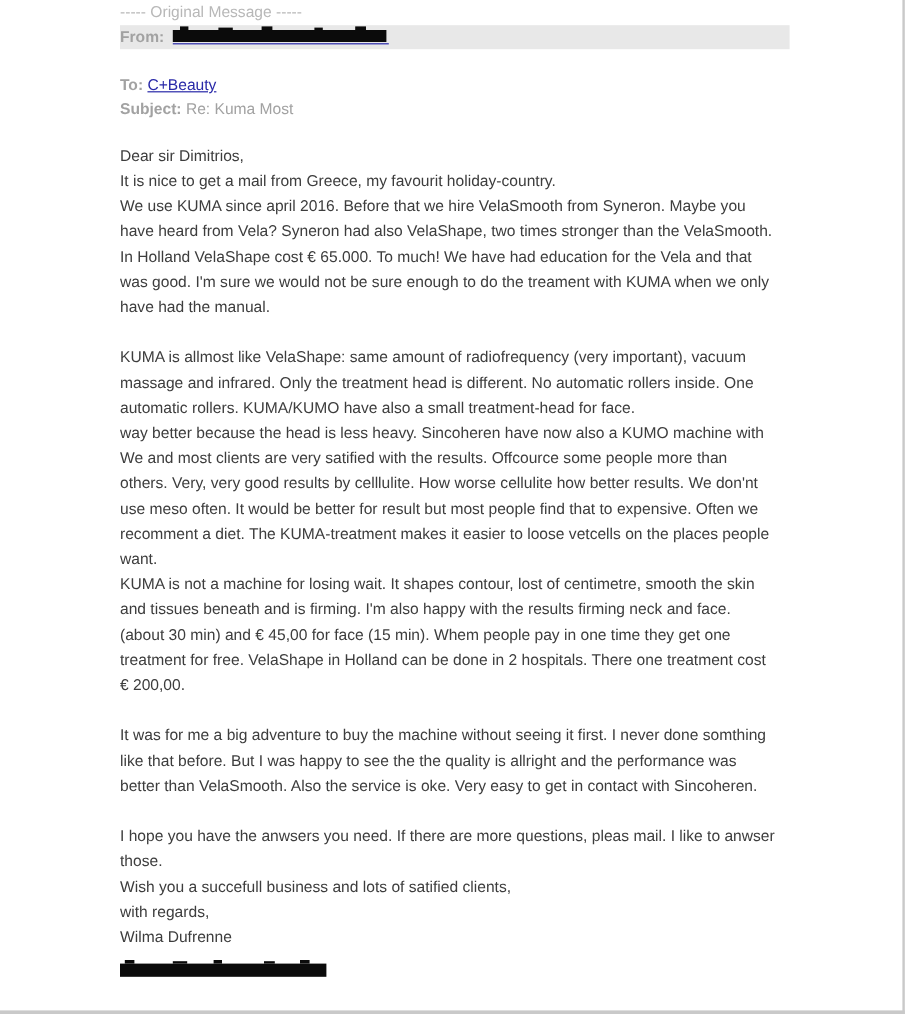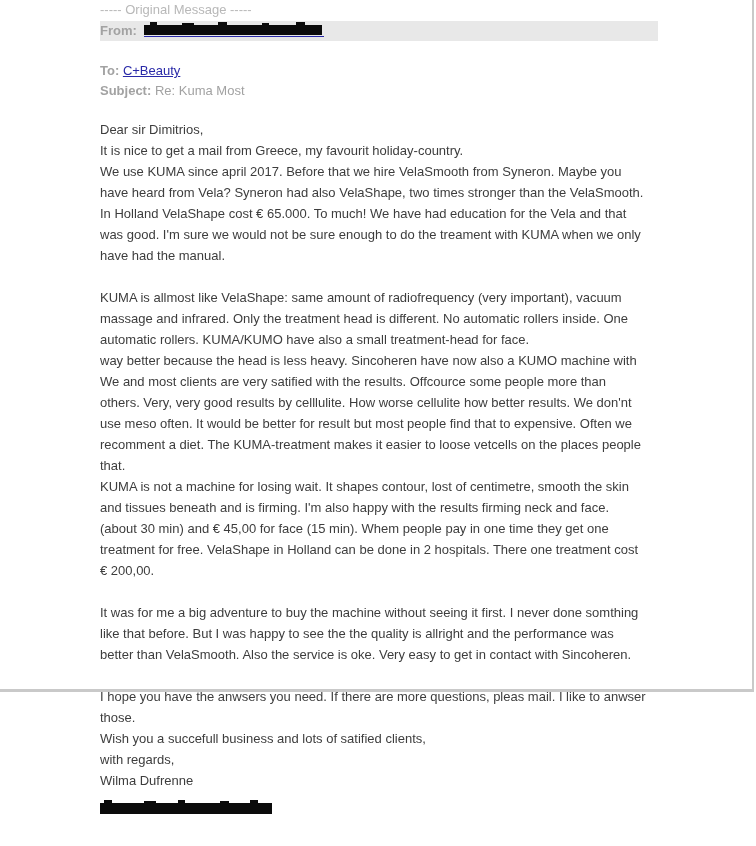--- a/index.html
+++ b/index.html
@@ -13,21 +13,21 @@
   }
   * { margin:0; padding:0; box-sizing:border-box; }
   html,body { background:#ffffff; }
   body {
     width:756px; height:846px;
     font-family:"Liberation Sans", sans-serif;
     position:relative; overflow:hidden;
   }
   .page {
     position:absolute; left:0; top:0;
-    width:754px; height:692px;
+    width:754px; height:845px;
     background:#ffffff;
     border-right:2px solid var(--page-border);
     border-bottom:3px solid var(--page-border);
   }
   .content {
     position:absolute; left:100px; top:0;
     width:558px;
   }
   .om-line {
     margin-top:2px; height:16px; line-height:16px;
@@ -103,36 +103,36 @@
 
     <div class="hrow subject-row">
       <span class="hlabel">Subject:</span>
       <span class="subject-value">Re: Kuma Most</span>
     </div>
 
     <div class="email-body">
         <div class="paragraph">
           <div class="line">Dear sir Dimitrios,</div>
           <div class="line">It is nice to get a mail from Greece, my favourit holiday-country.</div>
-          <div class="line">We use KUMA since april 2017. Before that we hire VelaSmooth from Syneron. Maybe you</div>
+          <div class="line">We use KUMA since april 2016. Before that we hire VelaSmooth from Syneron. Maybe you</div>
           <div class="line">have heard from Vela? Syneron had also VelaShape, two times stronger than the VelaSmooth.</div>
           <div class="line">In Holland VelaShape cost € 65.000. To much! We have had education for the Vela and that</div>
           <div class="line">was good. I'm sure we would not be sure enough to do the treament with KUMA when we only</div>
           <div class="line">have had the manual.</div>
         </div>
         <div class="paragraph">
           <div class="line">KUMA is allmost like VelaShape: same amount of radiofrequency (very important), vacuum</div>
           <div class="line">massage and infrared. Only the treatment head is different. No automatic rollers inside. One</div>
           <div class="line">automatic rollers. KUMA/KUMO have also a small treatment-head for face.</div>
           <div class="line">way better because the head is less heavy. Sincoheren have now also a KUMO machine with</div>
           <div class="line">We and most clients are very satified with the results. Offcource some people more than</div>
           <div class="line">others. Very, very good results by celllulite. How worse cellulite how better results. We don'nt</div>
           <div class="line">use meso often. It would be better for result but most people find that to expensive. Often we</div>
           <div class="line">recomment a diet. The KUMA-treatment makes it easier to loose vetcells on the places people</div>
-          <div class="line">that.</div>
+          <div class="line">want.</div>
           <div class="line">KUMA is not a machine for losing wait. It shapes contour, lost of centimetre, smooth the skin</div>
           <div class="line">and tissues beneath and is firming. I'm also happy with the results firming neck and face.</div>
           <div class="line">(about 30 min) and € 45,00 for face (15 min). Whem people pay in one time they get one</div>
           <div class="line">treatment for free. VelaShape in Holland can be done in 2 hospitals. There one treatment cost</div>
           <div class="line">€ 200,00.</div>
         </div>
         <div class="paragraph">
           <div class="line">It was for me a big adventure to buy the machine without seeing it first. I never done somthing</div>
           <div class="line">like that before. But I was happy to see the the quality is allright and the performance was</div>
           <div class="line">better than VelaSmooth. Also the service is oke. Very easy to get in contact with Sincoheren.</div>

